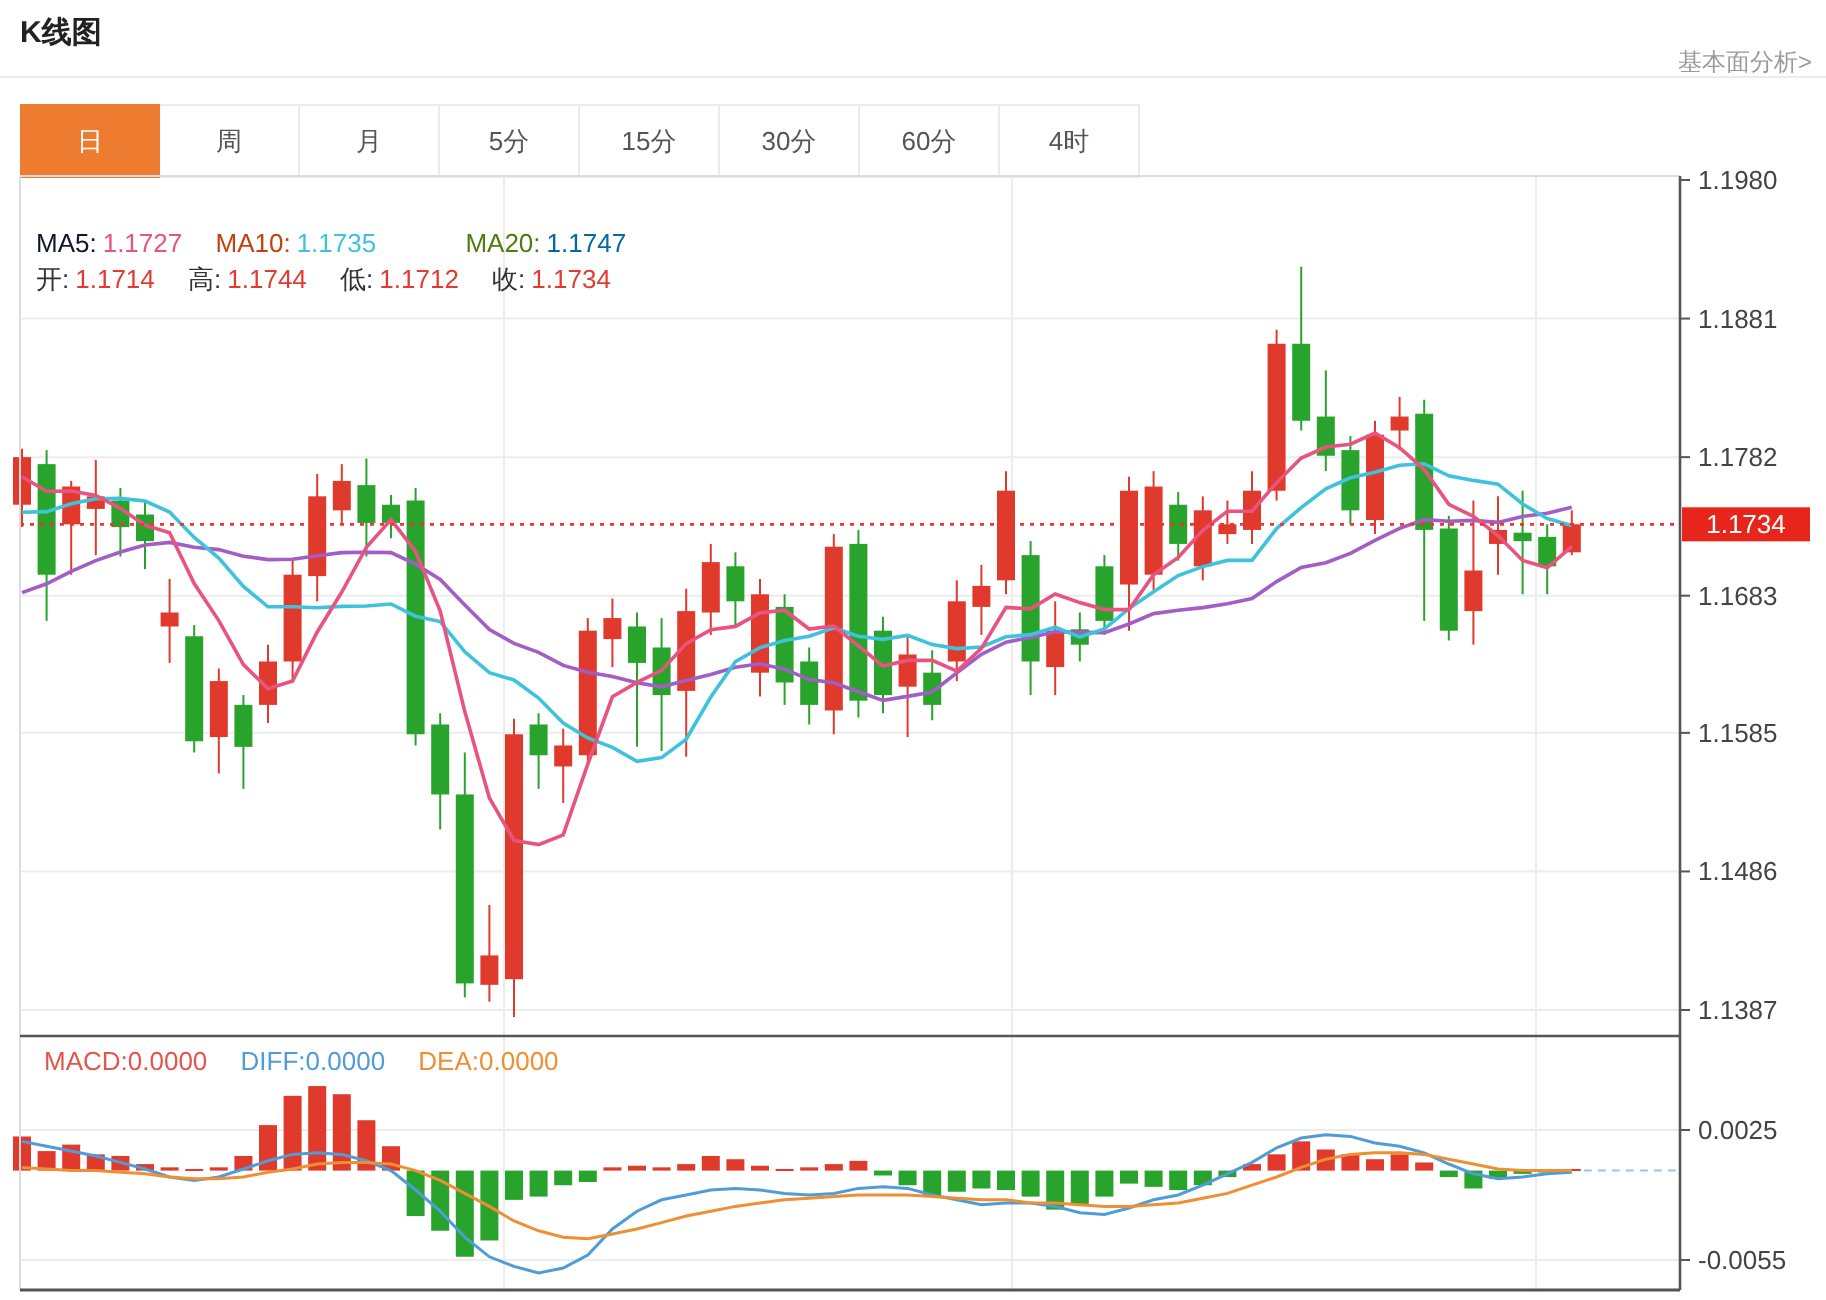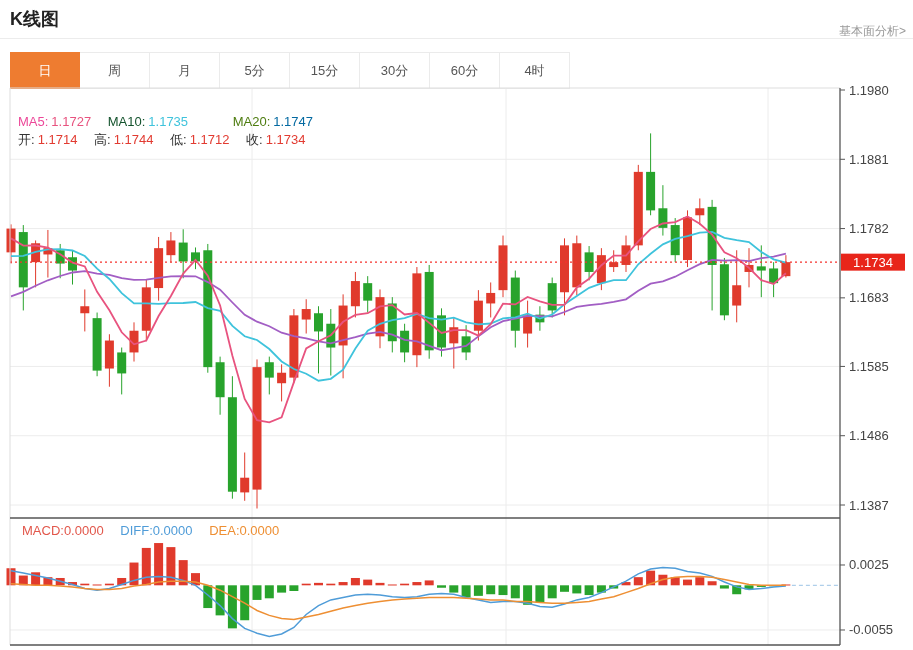--- a/index.html
+++ b/index.html
@@ -1,21 +1,21 @@
 <!DOCTYPE html>
 <html><head>
 <meta charset="utf-8">
 <style>
   * { margin:0; padding:0; box-sizing:border-box; }
   html,body { background:#fff; }
   .page {
     position:relative; width:913px; height:650px; background:#fff; overflow:hidden;
     font-family:"Liberation Sans","DejaVu Sans",sans-serif;
   }
-  .page-title { position:absolute; left:10px; top:7px; font-size:18px; font-weight:bold; color:#222; }
+  .page-title { position:absolute; left:10px; top:7px; font-size:15px; font-weight:bold; color:#222; }
   .top-link { position:absolute; right:7px; top:11px; font-size:12px; color:#999; text-decoration:none; cursor:pointer;margin-top:12px; }
   .hdr-divider { position:absolute; left:0; top:38px; width:913px; height:1px; background:#ececec; }
   .tabbar { position:absolute; left:10px; top:52px; height:37px; display:flex; }
   .tab {
     width:70px; height:37px; display:flex; align-items:center; justify-content:center;
     font-size:13px; color:#555; background:#fff; border:1px solid #ebebeb; border-left:none;
     cursor:pointer; user-select:none;
   }
   .tab:first-child { border-left:1px solid #ebebeb; }
   .tab.active { color:#fff; border-color:transparent; }
@@ -285,22 +285,22 @@
     </svg>
 
   <div class="info-row" style="left:18px; top:96px;margin-top:35px;">
     <span class="lbl">开:</span><span class="sgap"></span><span style="color: rgb(226, 59, 49);">1.1714</span><span class="gap"></span>
     <span class="lbl">高:</span><span class="sgap"></span><span style="color: rgb(226, 59, 49);">1.1744</span><span class="gap"></span>
     <span class="lbl">低:</span><span class="sgap"></span><span style="color: rgb(226, 59, 49);">1.1712</span><span class="gap"></span>
     <span class="lbl">收:</span><span class="sgap"></span><span style="color: rgb(226, 59, 49);">1.1734</span>
   </div>
 
   <div class="info-row" style="left:18px; top:114px;">
-    <span style="color: #ec4899;">MA5:</span><span class="sgap"></span><span style="color: rgb(232, 83, 127);">1.1727</span><span class="gap"></span>
-    <span style="color: #14532d;">MA10:</span><span class="sgap"></span><span style="color: rgb(63, 195, 220);">1.1735</span><span class="gap"></span>
+    <span style="color: #0f172a;">MA5:</span><span class="sgap"></span><span style="color: rgb(232, 83, 127);">1.1727</span><span class="gap"></span>
+    <span style="color: #c2410c;">MA10:</span><span class="sgap"></span><span style="color: rgb(63, 195, 220);">1.1735</span><span class="gap"></span>
     <span style="color: #4d7c0f; margin-left: 28px;">MA20:</span><span class="sgap"></span><span style="color: #0369a1;">1.1747</span>
   </div>
 
   <div class="info-row" style="left:22px; top:523px;">
     <span style="color: rgb(226, 87, 75);">MACD:</span><span style="color: rgb(226, 87, 75);">0.0000</span><span class="gap"></span>
     <span style="color: rgb(79, 156, 216);">DIFF:</span><span style="color: rgb(79, 156, 216);">0.0000</span><span class="gap"></span>
     <span style="color: rgb(238, 143, 51);">DEA:</span><span style="color: rgb(238, 143, 51);">0.0000</span>
   </div>
 
 </div>

